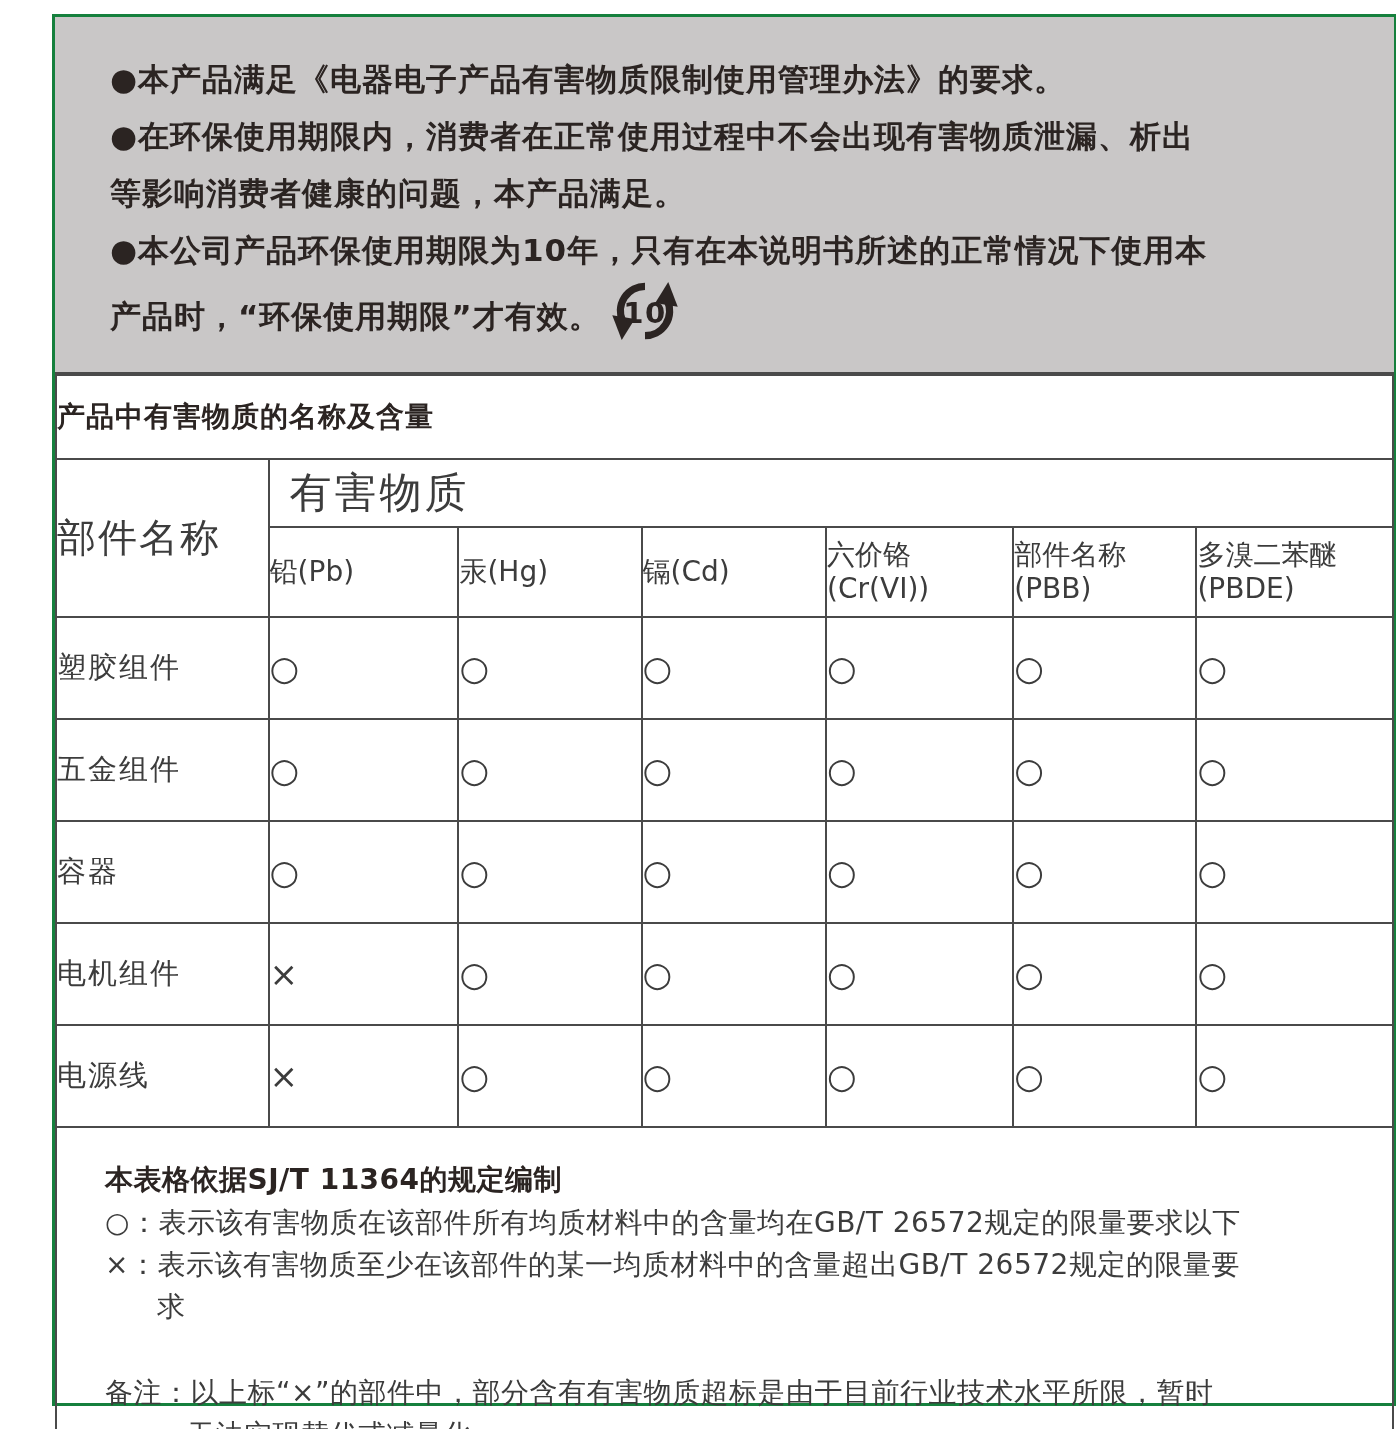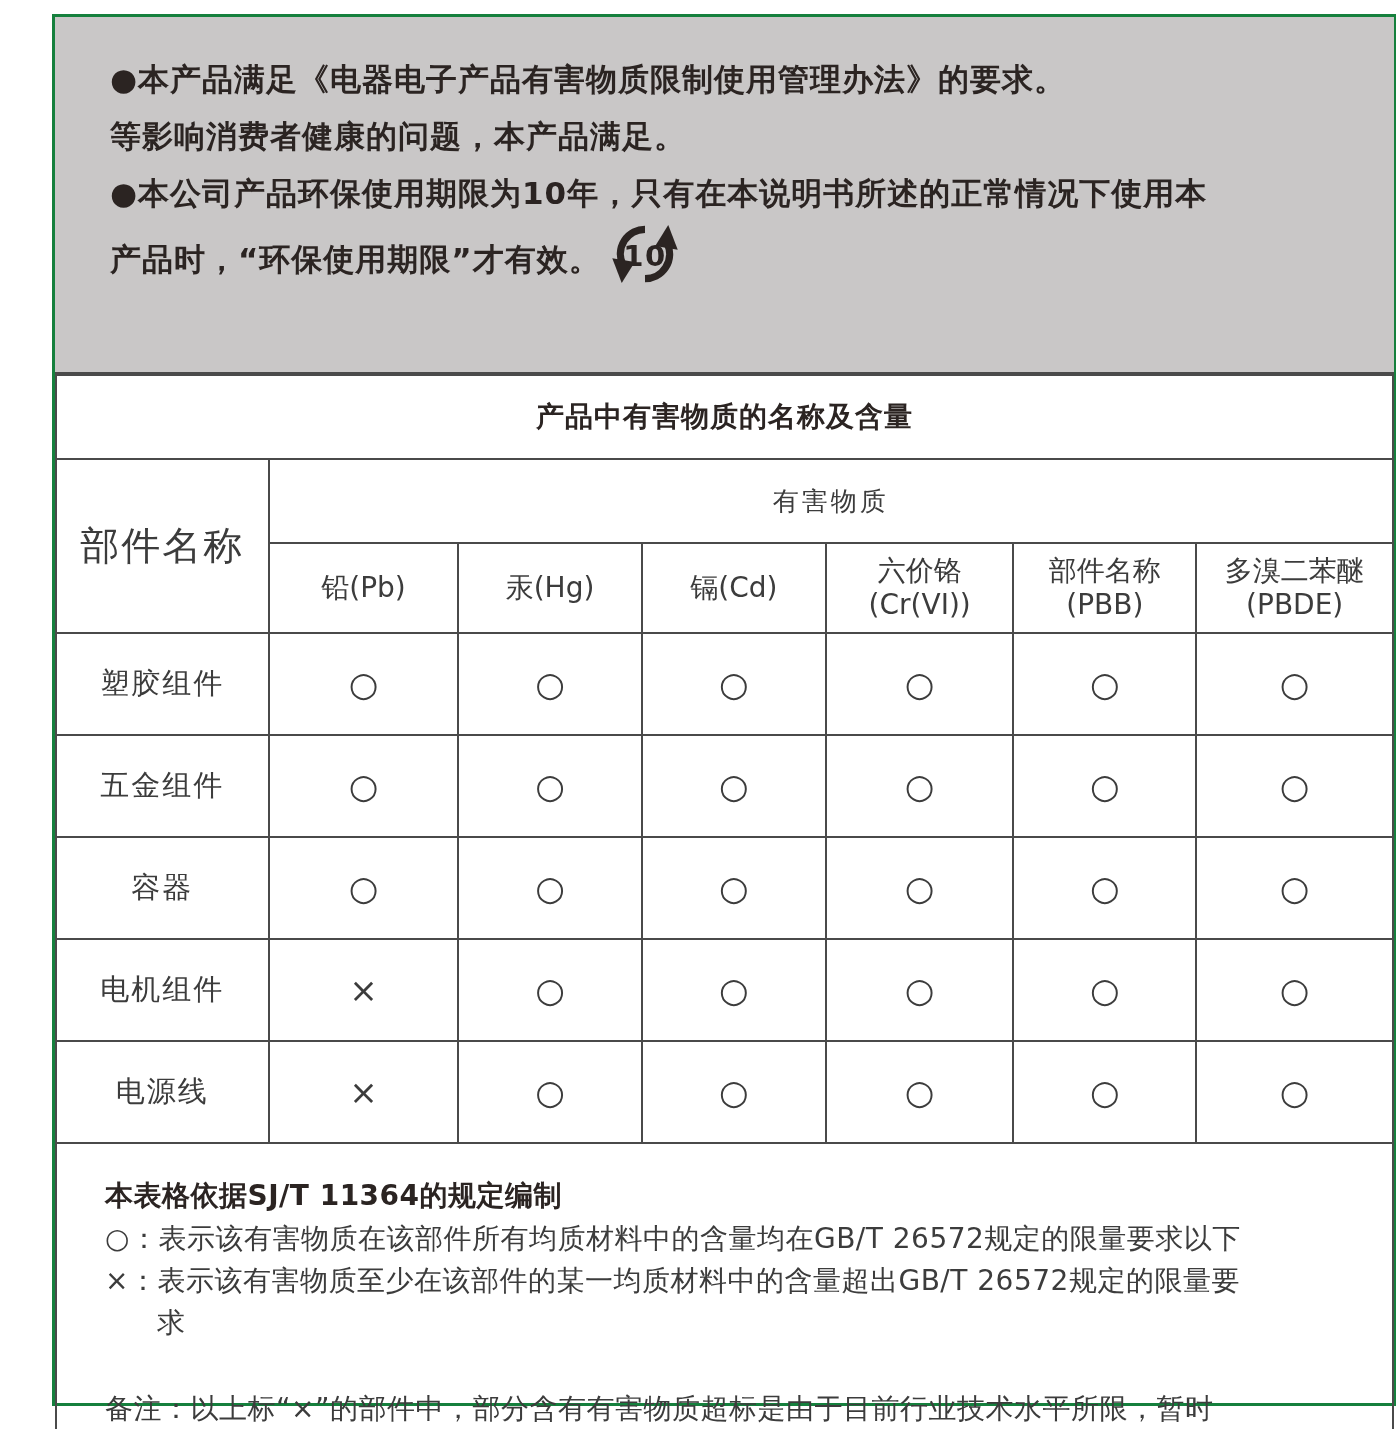--- a/index.html
+++ b/index.html
@@ -40,33 +40,33 @@
   }
 
   
   table.rohs {
     width: 100%;
     border-collapse: collapse;
     table-layout: fixed;
   }
   table.rohs td {
     border: 2px solid #4a4a4a;
-    text-align: center;
+    text-align: left;
     vertical-align: middle;
     color: #3c3c3c;
   }
   .title-cell {
     height: 84px;
     font-weight: bold;
     font-size: 28px;
     letter-spacing: 1px;
     color: #2b2422 !important;
   }
   .part-head { font-size: 39px; letter-spacing: 2px; }
-  .group-cell { height: 84px; font-size: 26px; letter-spacing: 3px; }
+  .group-cell { height: 68px; font-size: 42px; letter-spacing: 3px; padding-left: 20px; }
   .sub-head { height: 90px; font-size: 28px; line-height: 34px; }
   .data-row td { height: 102px; }
   .part-cell { font-size: 29px; letter-spacing: 2px; }
   .mark-cell { font-size: 34px; font-weight: normal; color: #333; }
 
   
   .notes-cell {
     height: 416px;
     vertical-align: top !important;
     text-align: left !important;
@@ -85,20 +85,21 @@
   .remark-line { margin-top: 44px; }
   .remark-cont { padding-left: 82px; }
 </style>
 </head>
 <body>
 
 <div class="sheet">
 
   <div class="notice">
     <div class="notice-line">●本产品满足《电器电子产品有害物质限制使用管理办法》的要求。</div>
+    <div class="notice-line">●在环保使用期限内，消费者在正常使用过程中不会出现有害物质泄漏、析出</div>
     <div class="notice-line">等影响消费者健康的问题，本产品满足。</div>
     <div class="notice-line">●本公司产品环保使用期限为10年，只有在本说明书所述的正常情况下使用本</div>
     <div class="notice-line">
       <span>产品时，“环保使用期限”才有效。</span><svg class="efup-icon" width="72" height="64" viewBox="0 0 48 44">
         <g fill="none" stroke="#2b2422" stroke-width="5">
           <path d="M 24 5 A 17 17 0 0 0 8.6 29"></path>
           <path d="M 24 39 A 17 17 0 0 0 39.4 15"></path>
         </g>
         <g fill="#2b2422" stroke="none">
           <polygon points="1.5,25 17,27.5 8,42"></polygon>

